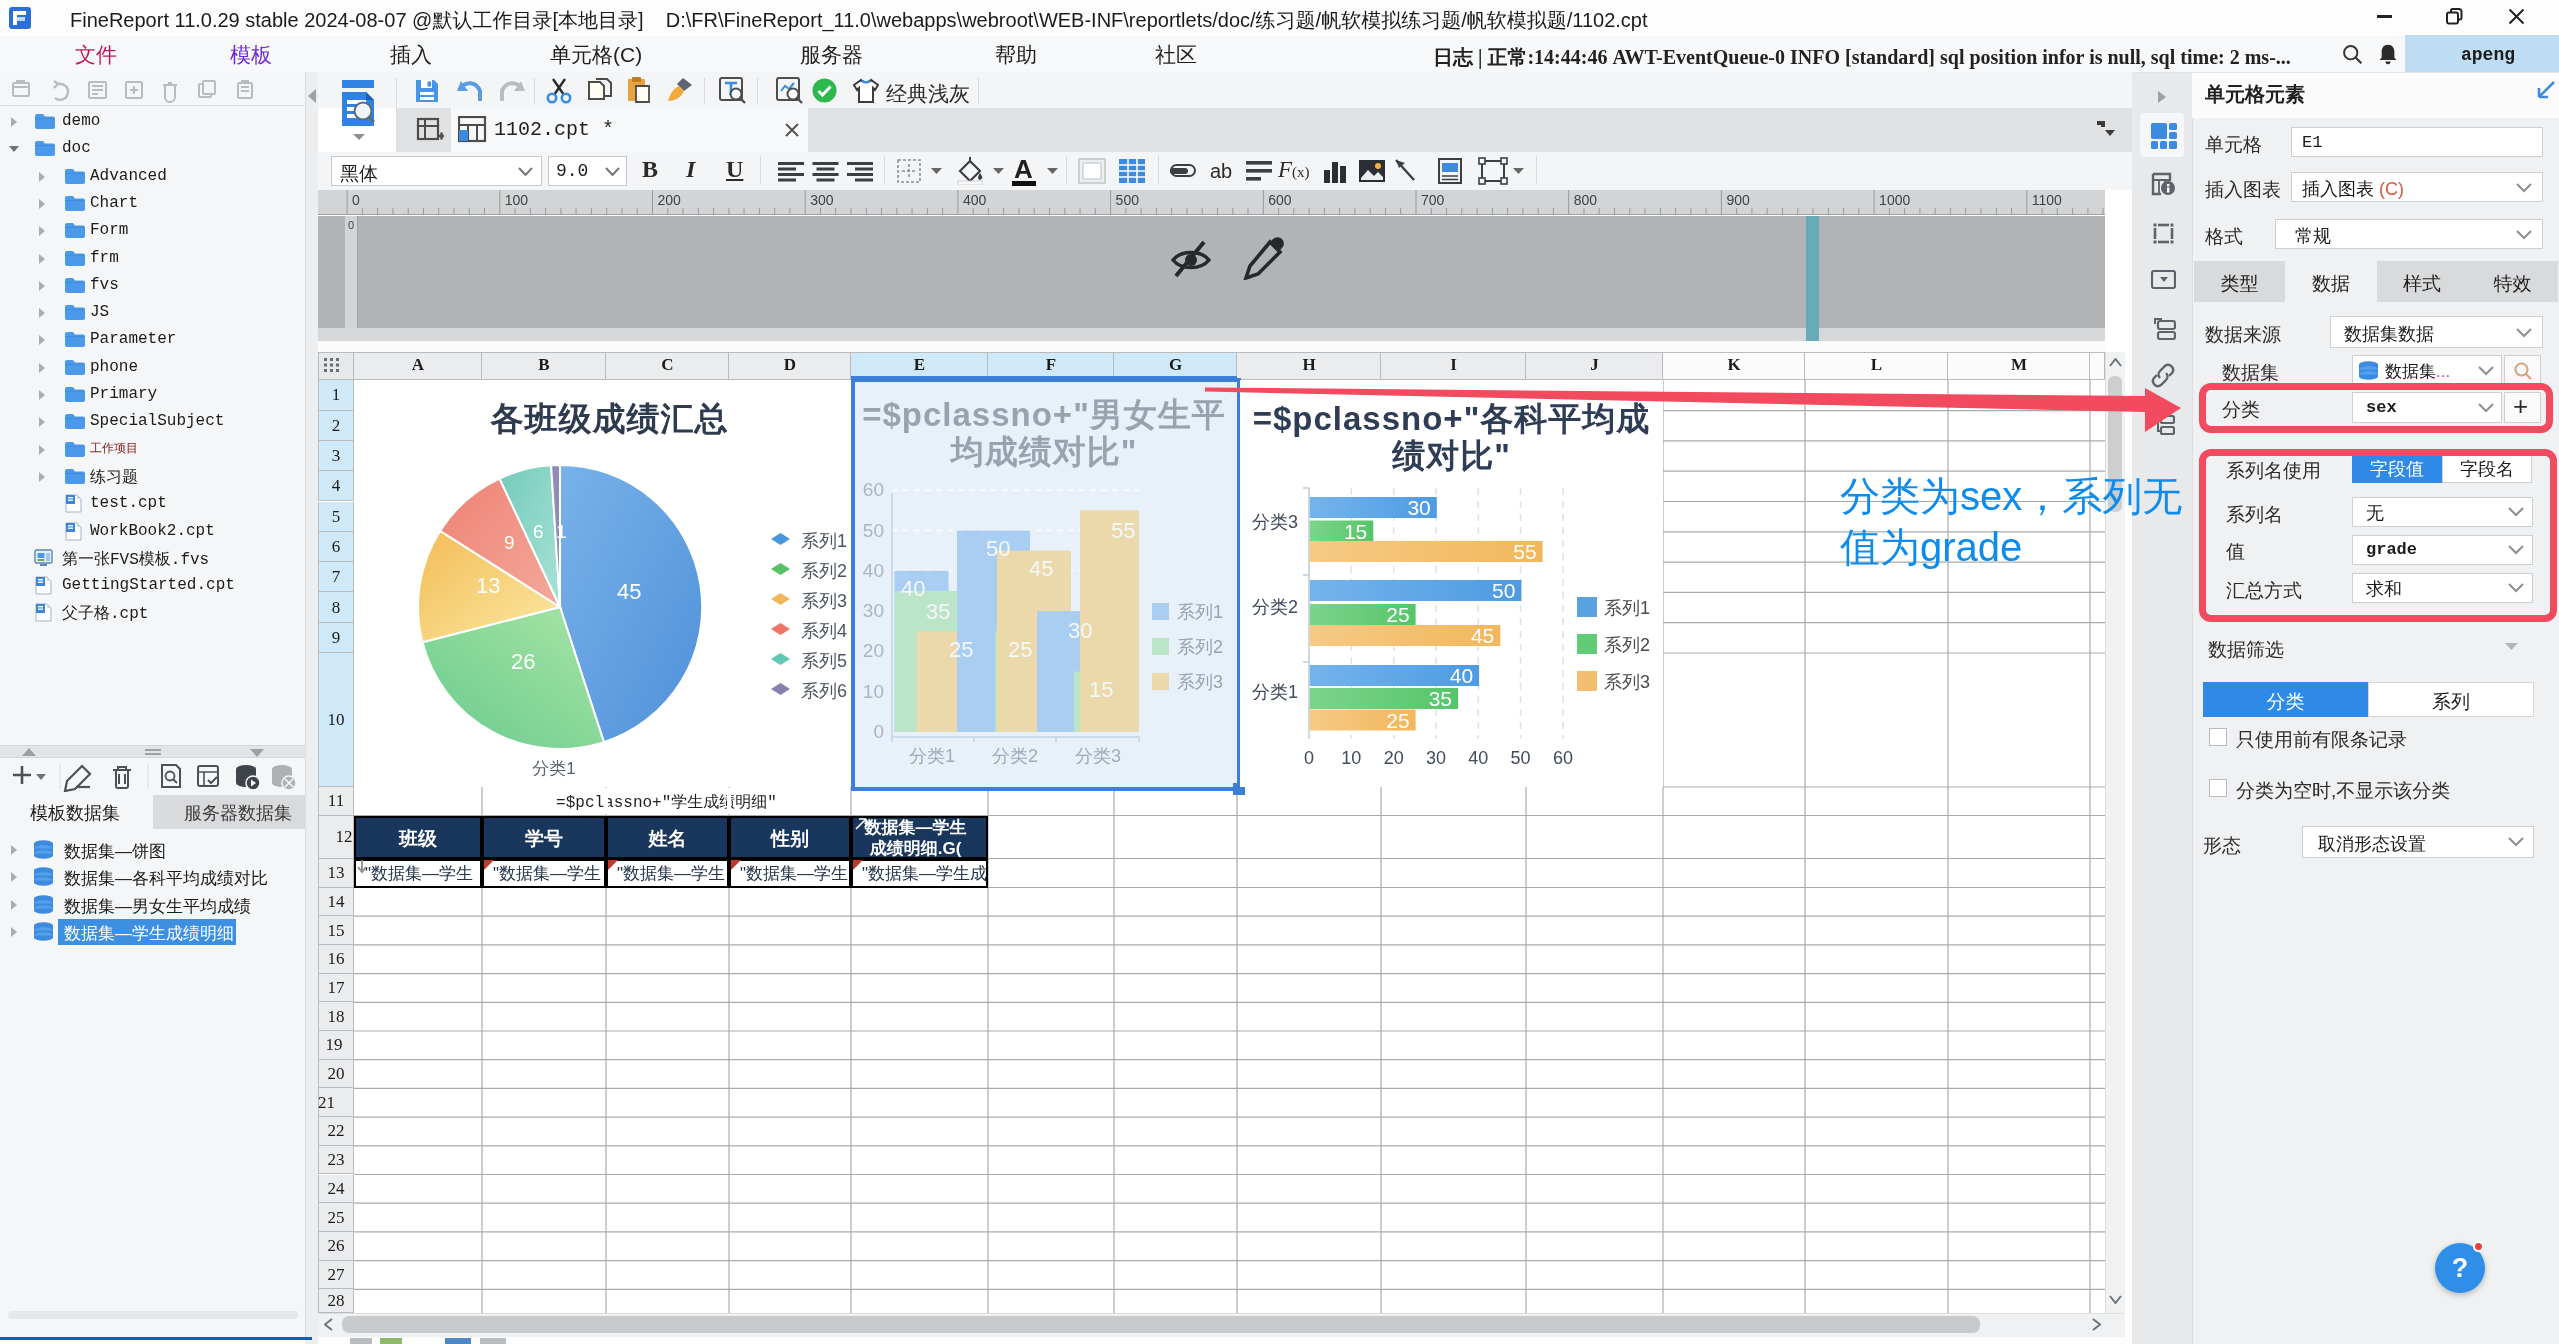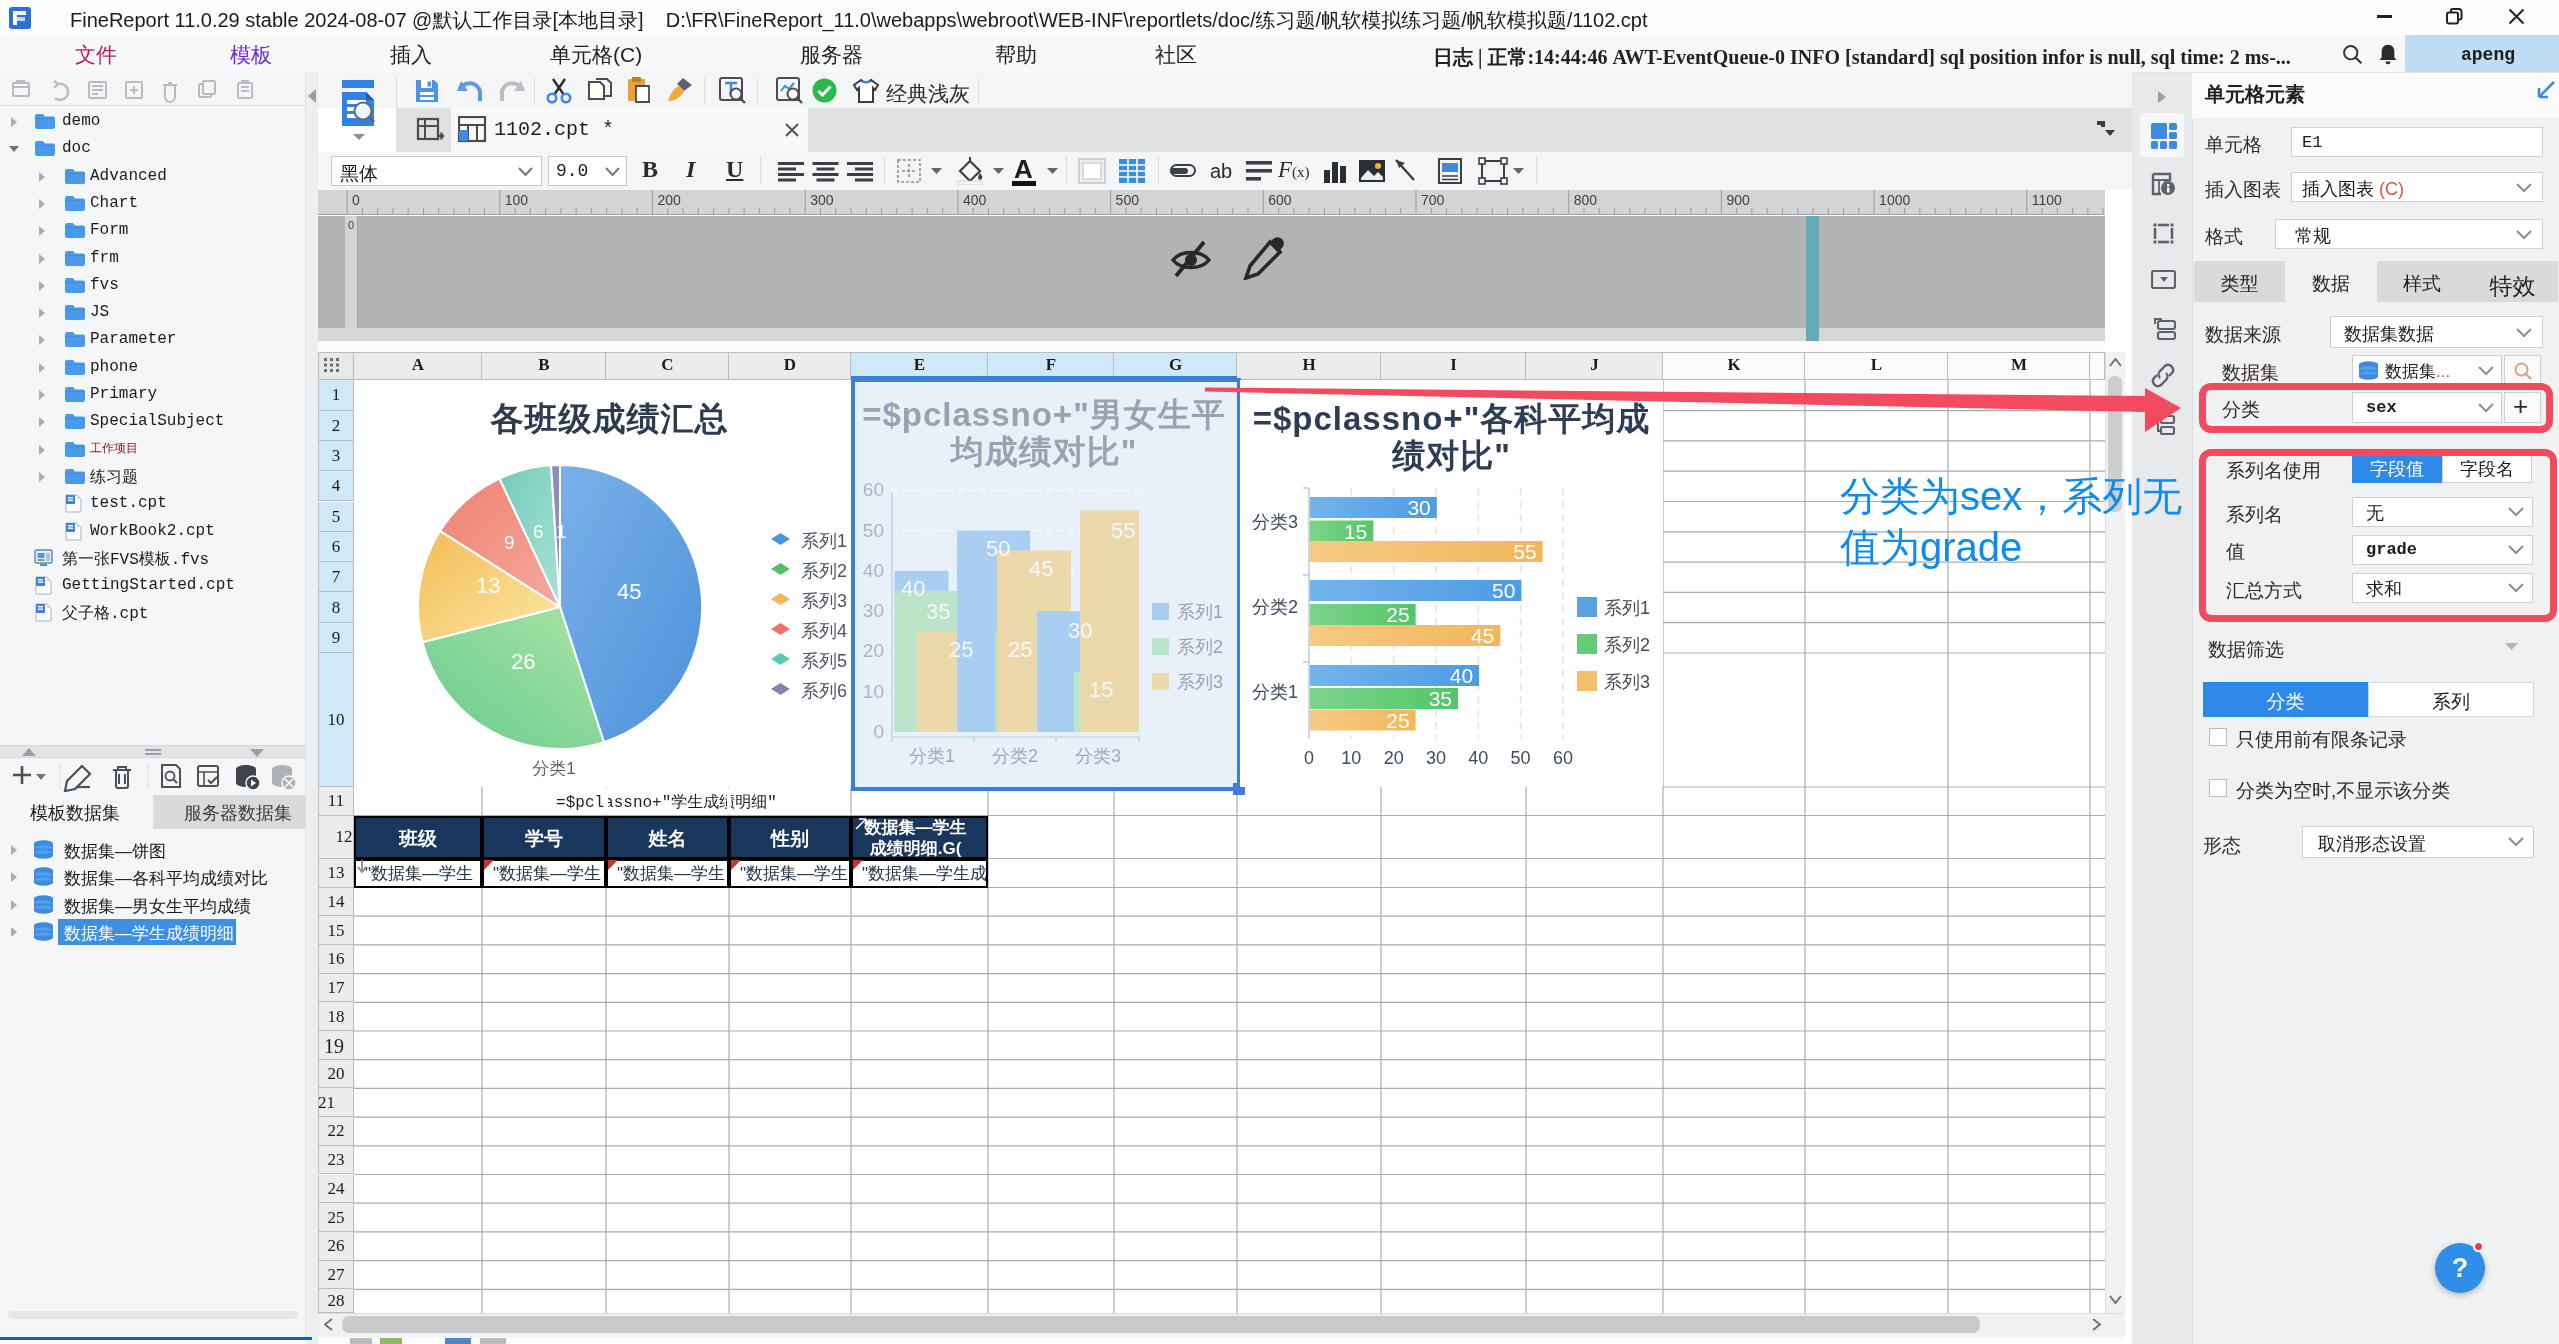--- a/index.html
+++ b/index.html
@@ -476,21 +476,21 @@
 <div class="a serif" style="left:318px;top:891.85px;width:36px;text-align:center;font-size:17px;color:#1b1b1b">14</div>
 <div class="a" style="left:318px;top:916.2px;width:36px;height:28.699999999999932px;background:#ebecee;border-left:1px solid #b9bbbd;border-right:1px solid #b9bbbd;border-bottom:1px solid #b9bbbd"></div>
 <div class="a serif" style="left:318px;top:920.55px;width:36px;text-align:center;font-size:17px;color:#1b1b1b">15</div>
 <div class="a" style="left:318px;top:944.9px;width:36px;height:28.700000000000045px;background:#ebecee;border-left:1px solid #b9bbbd;border-right:1px solid #b9bbbd;border-bottom:1px solid #b9bbbd"></div>
 <div class="a serif" style="left:318px;top:949.25px;width:36px;text-align:center;font-size:17px;color:#1b1b1b">16</div>
 <div class="a" style="left:318px;top:973.6px;width:36px;height:28.699999999999932px;background:#ebecee;border-left:1px solid #b9bbbd;border-right:1px solid #b9bbbd;border-bottom:1px solid #b9bbbd"></div>
 <div class="a serif" style="left:318px;top:977.95px;width:36px;text-align:center;font-size:17px;color:#1b1b1b">17</div>
 <div class="a" style="left:318px;top:1002.3px;width:36px;height:28.700000000000045px;background:#ebecee;border-left:1px solid #b9bbbd;border-right:1px solid #b9bbbd;border-bottom:1px solid #b9bbbd"></div>
 <div class="a serif" style="left:318px;top:1006.65px;width:36px;text-align:center;font-size:17px;color:#1b1b1b">18</div>
 <div class="a" style="left:318px;top:1031.0px;width:36px;height:28.700000000000045px;background:#ebecee;border-left:1px solid #b9bbbd;border-right:1px solid #b9bbbd;border-bottom:1px solid #b9bbbd"></div>
-<div class="a serif" style="left:318px;top:1035.35px;width:32px;text-align:center;font-size:20px;color:#1b1b1b">19</div>
+<div class="a serif" style="left:318px;top:1035.35px;width:32px;text-align:center;font-size:17px;color:#1b1b1b">19</div>
 <div class="a" style="left:318px;top:1059.7px;width:36px;height:28.700000000000045px;background:#ebecee;border-left:1px solid #b9bbbd;border-right:1px solid #b9bbbd;border-bottom:1px solid #b9bbbd"></div>
 <div class="a serif" style="left:318px;top:1064.0500000000002px;width:36px;text-align:center;font-size:17px;color:#1b1b1b">20</div>
 <div class="a" style="left:318px;top:1088.4px;width:36px;height:28.699999999999818px;background:#ebecee;border-left:1px solid #b9bbbd;border-right:1px solid #b9bbbd;border-bottom:1px solid #b9bbbd"></div>
 <div class="a serif" style="left:318px;top:1092.75px;width:36px;font-size:17px;color:#1b1b1b">21</div>
 <div class="a" style="left:318px;top:1117.1px;width:36px;height:28.700000000000045px;background:#ebecee;border-left:1px solid #b9bbbd;border-right:1px solid #b9bbbd;border-bottom:1px solid #b9bbbd"></div>
 <div class="a serif" style="left:318px;top:1121.4499999999998px;width:36px;text-align:center;font-size:17px;color:#1b1b1b">22</div>
 <div class="a" style="left:318px;top:1145.8px;width:36px;height:28.700000000000045px;background:#ebecee;border-left:1px solid #b9bbbd;border-right:1px solid #b9bbbd;border-bottom:1px solid #b9bbbd"></div>
 <div class="a serif" style="left:318px;top:1150.15px;width:36px;text-align:center;font-size:17px;color:#1b1b1b">23</div>
 <div class="a" style="left:318px;top:1174.5px;width:36px;height:28.700000000000045px;background:#ebecee;border-left:1px solid #b9bbbd;border-right:1px solid #b9bbbd;border-bottom:1px solid #b9bbbd"></div>
 <div class="a serif" style="left:318px;top:1178.85px;width:36px;text-align:center;font-size:17px;color:#1b1b1b">24</div>
@@ -1113,21 +1113,21 @@
 <svg class="a" style="left:2516px;top:230px" width="16" height="10" viewBox="0 0 16 10">
     <path d="M1 1 L8 8 L15 1" fill="none" stroke="#8a8f94" stroke-width="2"></path>
   </svg>
 <div class="a" style="left:2194px;top:261px;width:91px;height:41px;background:#d8dadc"></div>
 <div class="a" style="left:2194px;top:271px;width:91px;text-align:center;font-size:19px;color:#1f1f1f">类型</div>
 <div class="a" style="left:2285px;top:261px;width:92px;height:41px;background:#f0f1f2"></div>
 <div class="a" style="left:2285px;top:271px;width:92px;text-align:center;font-size:19px;color:#1f1f1f">数据</div>
 <div class="a" style="left:2377px;top:261px;width:90px;height:41px;background:#d8dadc"></div>
 <div class="a" style="left:2377px;top:271px;width:90px;text-align:center;font-size:19px;color:#1f1f1f">样式</div>
 <div class="a" style="left:2467px;top:261px;width:91px;height:41px;background:#d8dadc"></div>
-<div class="a" style="left:2467px;top:271px;width:91px;text-align:center;font-size:23px;color:#1f1f1f">特效</div>
+<div class="a" style="left:2467px;top:271px;width:91px;text-align:center;font-size:19px;color:#1f1f1f">特效</div>
 <div class="a" style="left:2205px;top:322px;font-size:19px;color:#2b2b2b">数据来源</div>
 <div class="a" style="left:2330px;top:316px;width:213px;height:32px;background:#fff;border:1px solid #ccd0d3"></div>
 <div class="a" style="left:2344px;top:322px;font-size:18px;color:#1b1b1b">数据集数据</div>
 <svg class="a" style="left:2516px;top:328px" width="16" height="10" viewBox="0 0 16 10">
     <path d="M1 1 L8 8 L15 1" fill="none" stroke="#8a8f94" stroke-width="2"></path>
   </svg>
 <div class="a" style="left:2222px;top:360px;font-size:19px;color:#2b2b2b">数据集</div>
 <div class="a" style="left:2352px;top:355px;width:150px;height:31px;background:#fff;border:1px solid #ccd0d3"></div>
 <svg class="a" style="left:2358px;top:361px" width="21" height="19" viewBox="0 0 21 19">
 <ellipse cx="10.5" cy="3.5" rx="9.5" ry="3.2" fill="#3c8be0"></ellipse>

